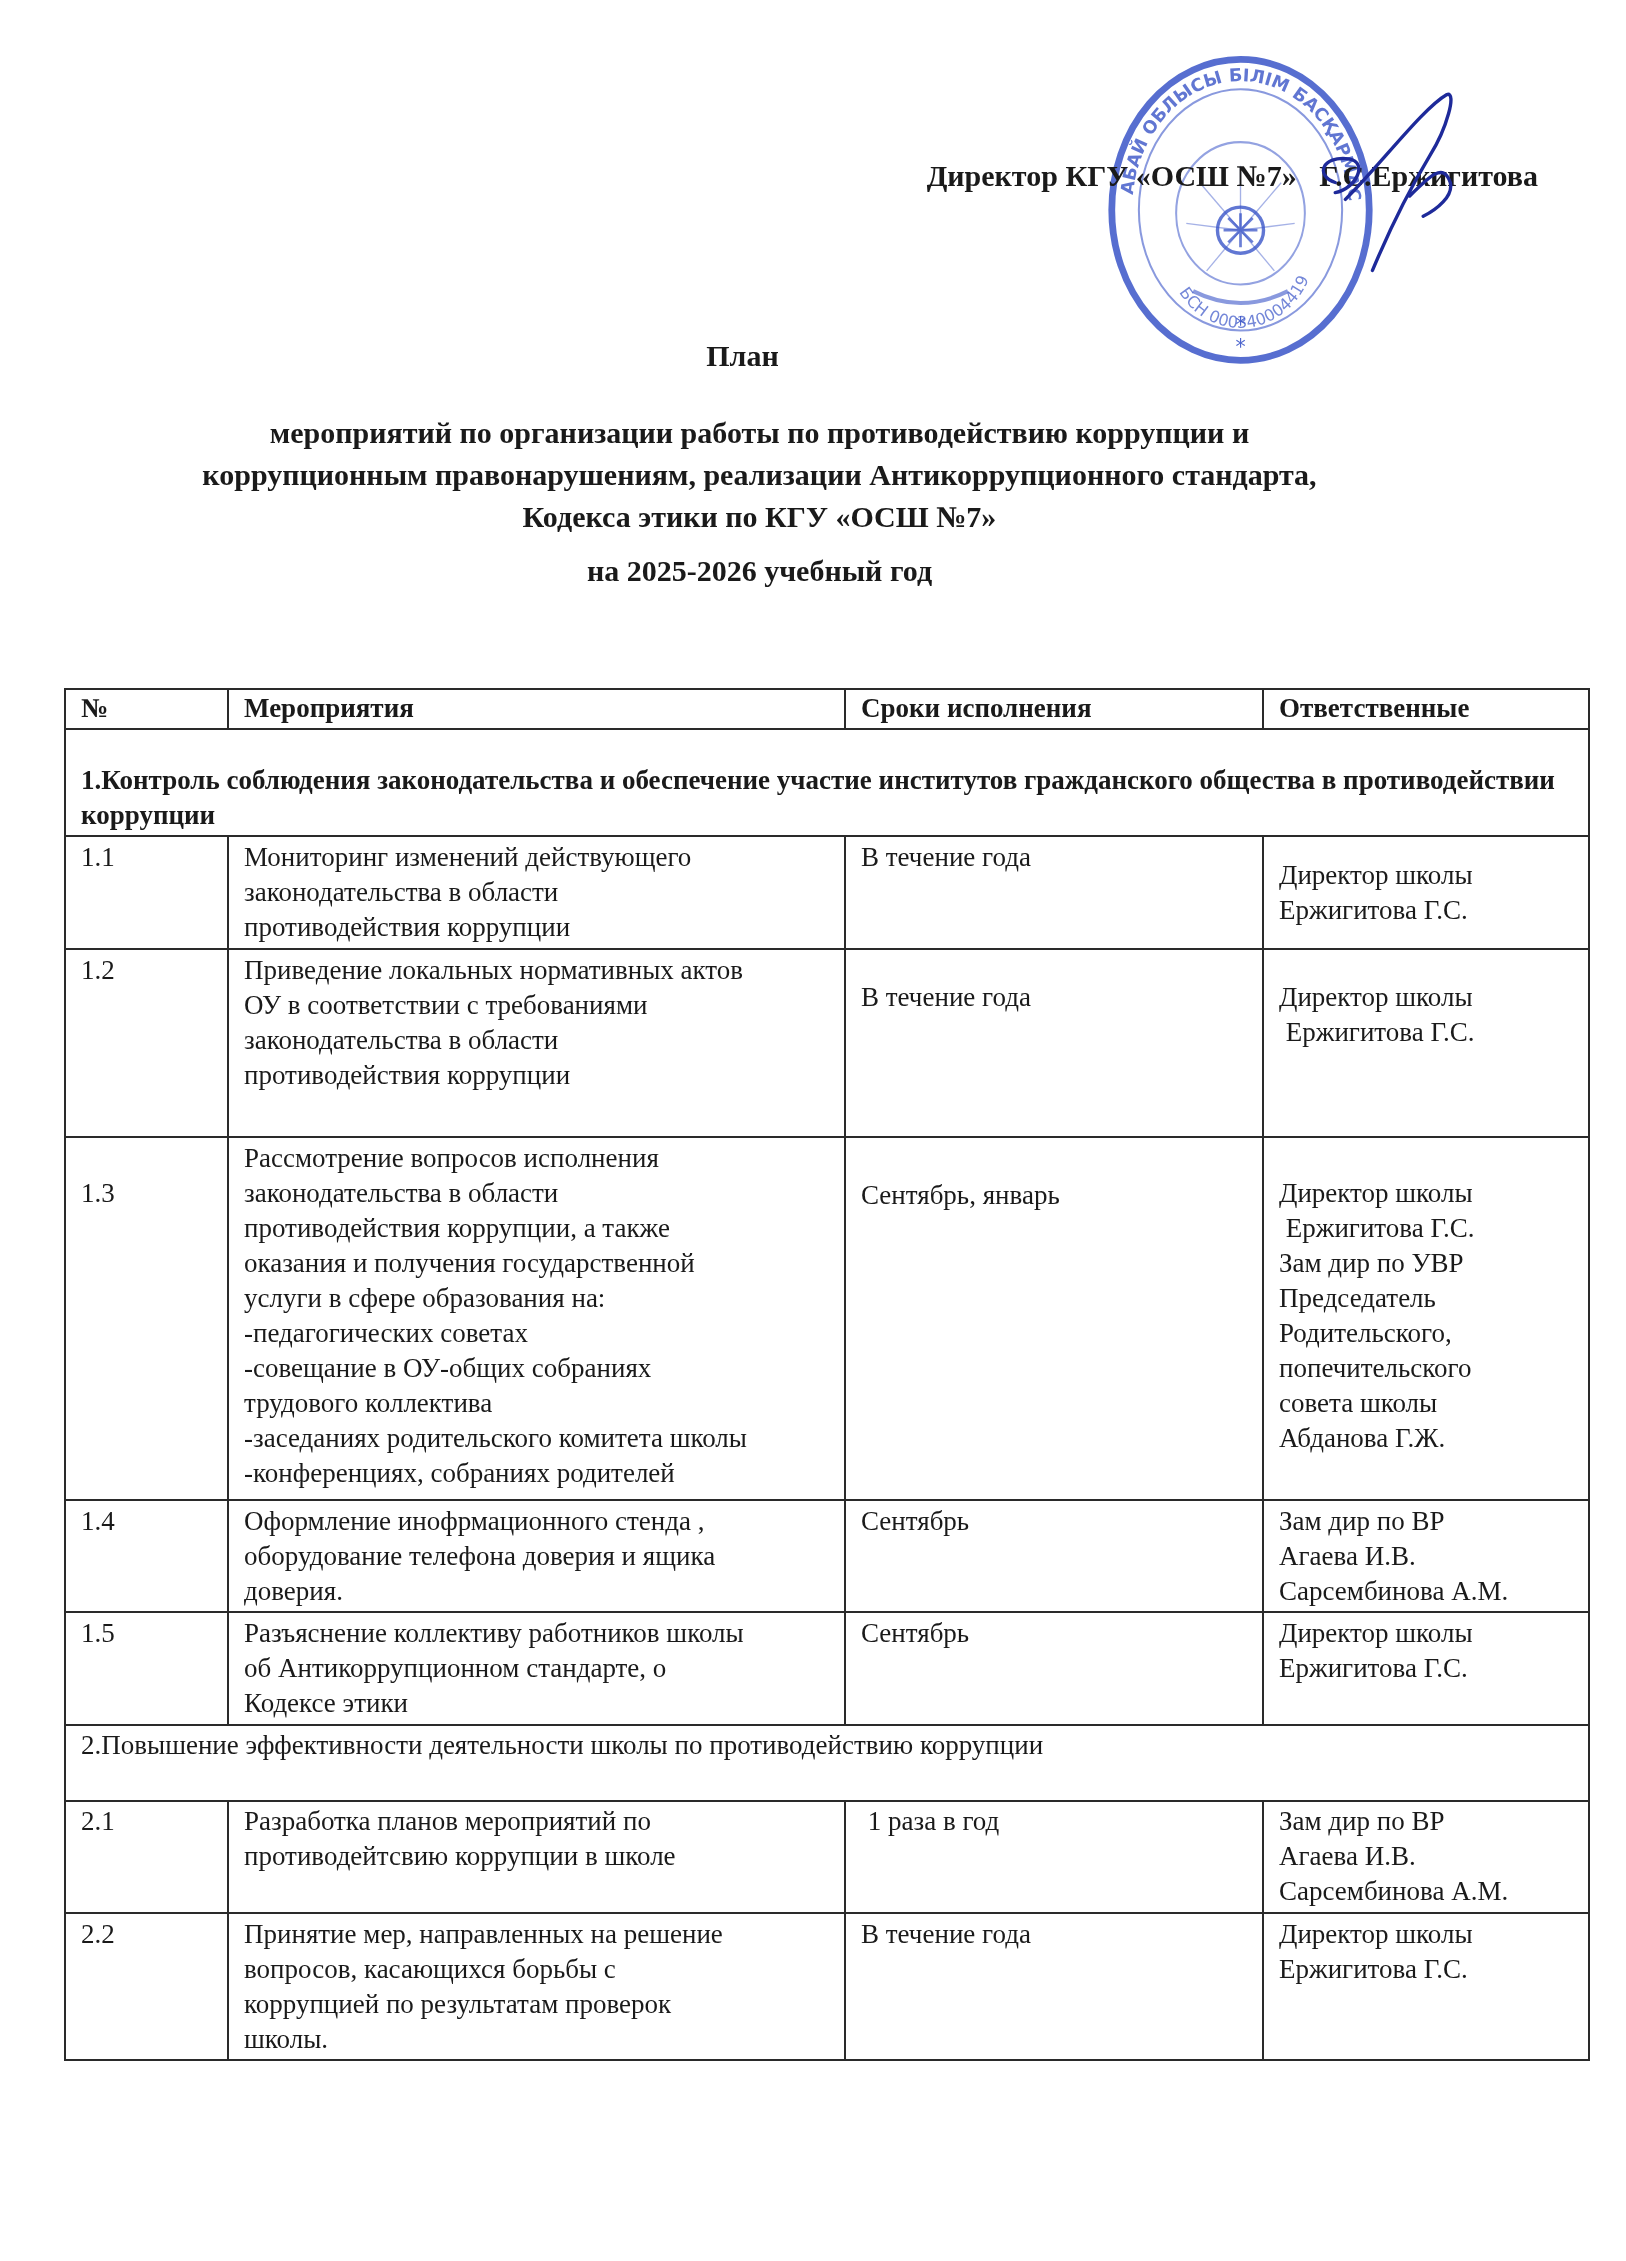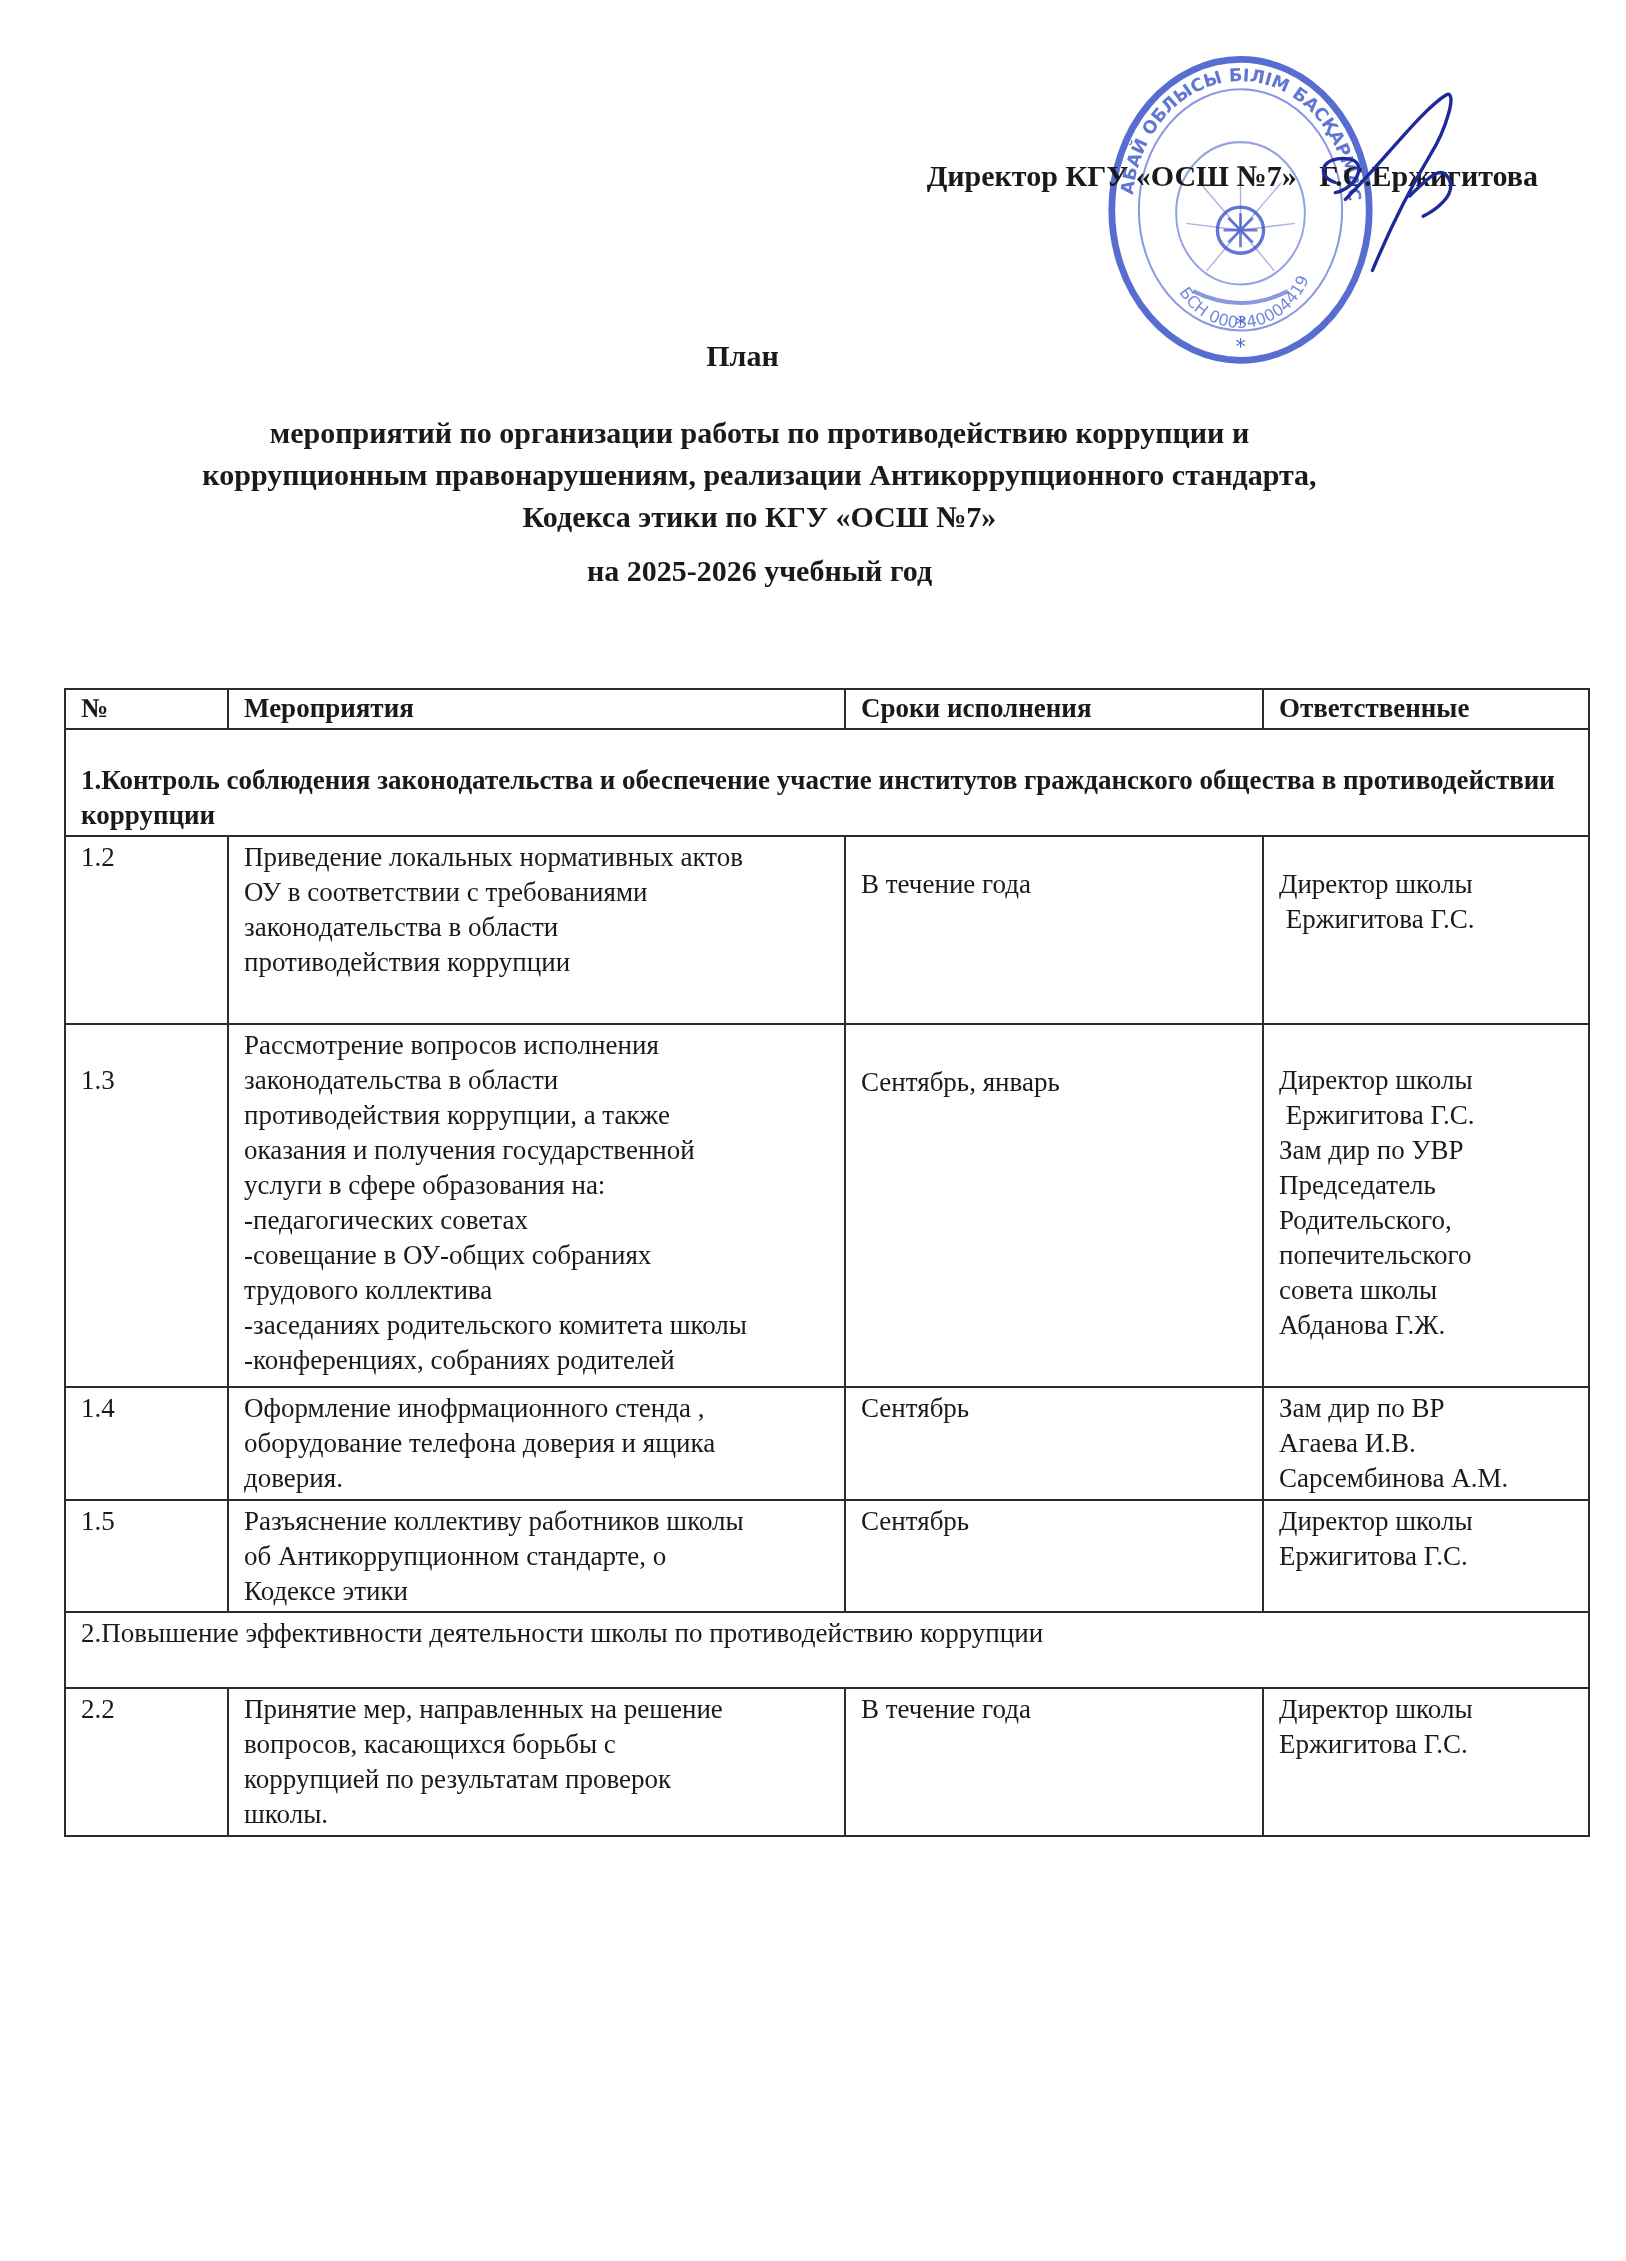--- a/index.html
+++ b/index.html
@@ -96,20 +96,33 @@
       <th>Сроки исполнения</th>
       <th>Ответственные</th>
     </tr>
   </thead>
   <tbody>
 
     <tr style="height:106px">
       <td colspan="4" class="section bold">1.Контроль соблюдения законодательства и обеспечение участие институтов гражданского общества в противодействии коррупции</td>
     </tr>
 
+    <tr style="height:106px">
+      <td class="num">1.1</td>
+      <td>
+        <span class="line">Мониторинг изменений действующего</span>
+        <span class="line">законодательства в области</span>
+        <span class="line">противодействия коррупции</span>
+      </td>
+      <td class="mid">В течение года</td>
+      <td class="mid" style="padding-top:20.3px">
+        <span class="line">Директор школы</span>
+        <span class="line">Ержигитова Г.С.</span>
+      </td>
+    </tr>
 
     <tr style="height:188px">
       <td class="num">1.2</td>
       <td>
         <span class="line">Приведение локальных нормативных актов</span>
         <span class="line">ОУ в соответствии с требованиями</span>
         <span class="line">законодательства в области</span>
         <span class="line">противодействия коррупции</span>
       </td>
       <td style="padding-top:30px">В течение года</td>
@@ -172,20 +185,33 @@
       <td>
         <span class="line">Директор школы</span>
         <span class="line">Ержигитова Г.С.</span>
       </td>
     </tr>
 
     <tr style="height:76px">
       <td colspan="4" class="section">2.Повышение эффективности деятельности школы по противодействию коррупции</td>
     </tr>
 
+    <tr style="height:98px">
+      <td class="num">2.1</td>
+      <td>
+        <span class="line">Разработка планов мероприятий по</span>
+        <span class="line">противодейтсвию коррупции в школе</span>
+      </td>
+      <td class="mid" style="white-space:pre"> 1 раза в год</td>
+      <td>
+        <span class="line">Зам дир по ВР</span>
+        <span class="line">Агаева И.В.</span>
+        <span class="line">Сарсембинова А.М.</span>
+      </td>
+    </tr>
 
     <tr style="height:136px">
       <td class="num">2.2</td>
       <td>
         <span class="line">Принятие мер, направленных на решение</span>
         <span class="line">вопросов, касающихся борьбы с</span>
         <span class="line">коррупцией по результатам проверок</span>
         <span class="line">школы.</span>
       </td>
       <td>В течение года</td>

